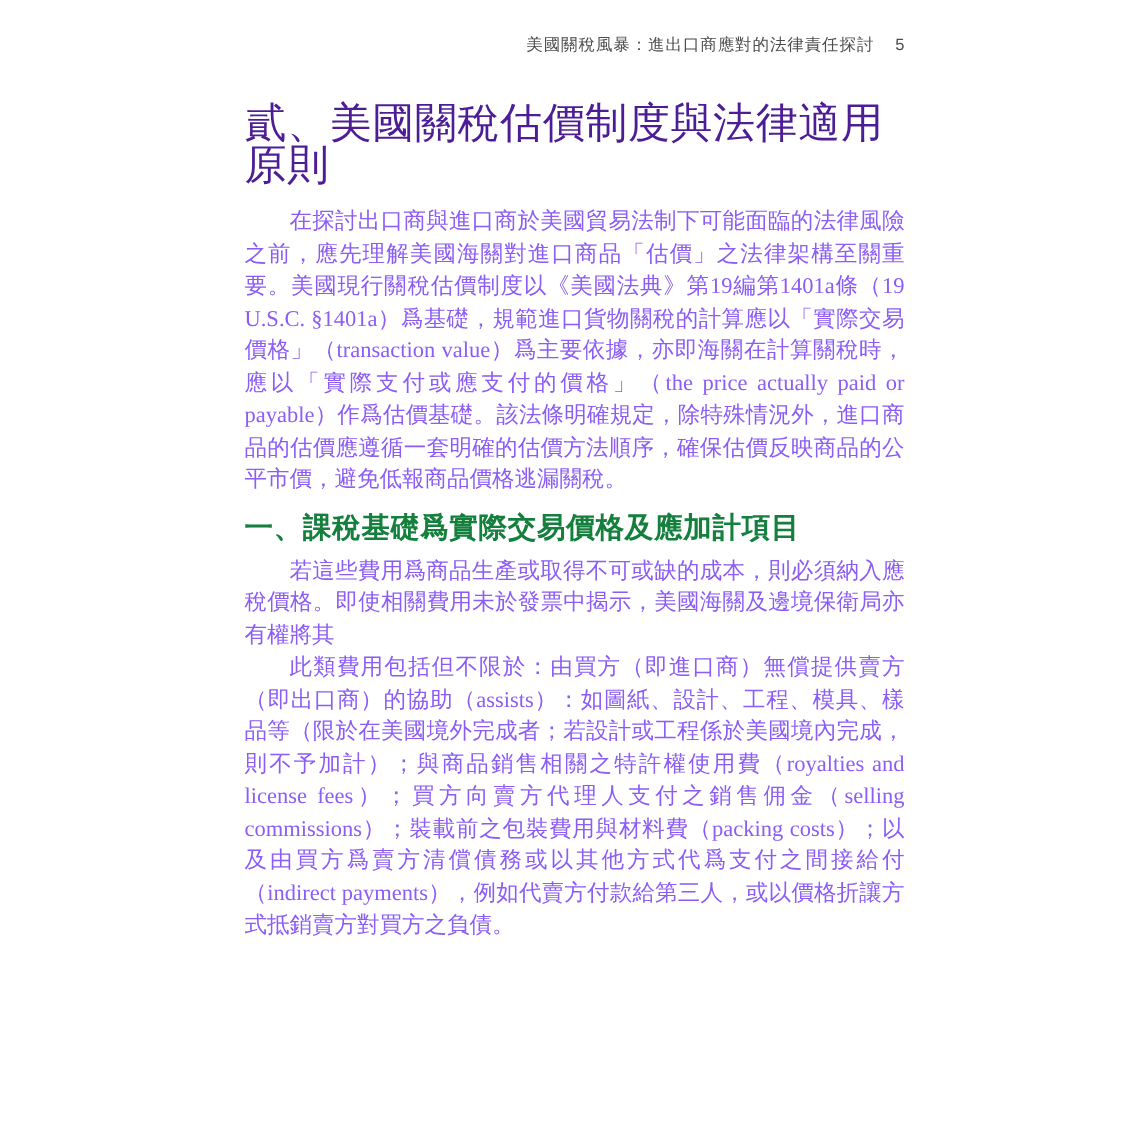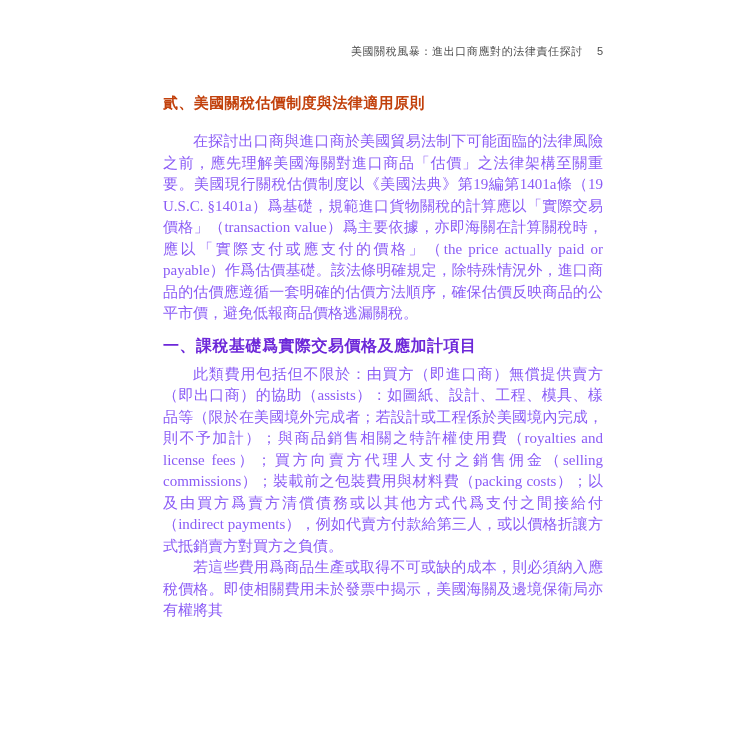--- a/index.html
+++ b/index.html
@@ -12,81 +12,81 @@
     height: 750px;
     overflow: hidden;
     position: relative;
     font-family: "Liberation Serif", serif;
     color: #2b2b2b;
   }
   .page {
     box-sizing: border-box;
     width: 750px;
     height: 750px;
-    padding: 45px 147px 0 163px;
+    padding: 24px 147px 0 163px;
     background: #ffffff;
   }
   .running-header {
     text-align: right;
     font-family: "Liberation Sans", sans-serif;
     font-size: 11px;
     letter-spacing: 0.6px;
     color: #4d4d4d;
     line-height: 13px;
     white-space: nowrap;
   }
   .running-header .pagenum {
     display: inline-block;
     margin-left: 14px;
     letter-spacing: 0;
   }
   .chapter-title {
     margin: 31px 0 0 0;
     font-family: "Liberation Sans", sans-serif;
-    font-weight: 700;
-    font-size: 15px;
+    font-weight: 400;
+    font-size: 28px;
     line-height: 28px;
     letter-spacing: 0.4px;
-    color: #c2410c;
+    color: #4c1d95;
   }
   .body-para {
     margin: 0;
     font-size: 15px;
     line-height: 21.5px;
     text-align: justify;
     text-justify: inter-ideograph;
     text-indent: 2em;
     color: #8b5cf6;
   }
   .intro-para {
     margin-top: 14px;
   }
   .section-heading {
     margin: 11px 0 8px 0;
     font-family: "Liberation Serif", serif;
     font-weight: 700;
-    font-size: 16px;
+    font-size: 19px;
     line-height: 20px;
     letter-spacing: 0.5px;
-    color: #6d28d9;
+    color: #15803d;
   }
 </style>
 </head>
 <body>
 
 <div class="page">
 
   <div class="running-header">
     <span>美國關稅風暴：進出口商應對的法律責任探討</span><span class="pagenum">5</span>
   </div>
 
   <h1 class="chapter-title">貳、美國關稅估價制度與法律適用原則</h1>
 
   <p class="body-para intro-para">在探討出口商與進口商於美國貿易法制下可能面臨的法律風險之前，應先理解美國海關對進口商品「估價」之法律架構至關重要。美國現行關稅估價制度以《美國法典》第19編第1401a條（19 U.S.C. §1401a）爲基礎，規範進口貨物關稅的計算應以「實際交易價格」（transaction value）爲主要依據，亦即海關在計算關稅時，應以「實際支付或應支付的價格」（the price actually paid or payable）作爲估價基礎。該法條明確規定，除特殊情況外，進口商品的估價應遵循一套明確的估價方法順序，確保估價反映商品的公平市價，避免低報商品價格逃漏關稅。</p>
 
   <h2 class="section-heading">一、課稅基礎爲實際交易價格及應加計項目</h2>
 
 
+  <p class="body-para">若這些費用爲商品生產或取得不可或缺的成本，則必須納入應稅價格。即使相關費用未於發票中揭示，美國海關及邊境保衛局亦有權將其</p>
+
   <p class="body-para">此類費用包括但不限於：由買方（即進口商）無償提供賣方（即出口商）的協助（assists）：如圖紙、設計、工程、模具、樣品等（限於在美國境外完成者；若設計或工程係於美國境內完成，則不予加計）；與商品銷售相關之特許權使用費（royalties and license fees）；買方向賣方代理人支付之銷售佣金（selling commissions）；裝載前之包裝費用與材料費（packing costs）；以及由買方爲賣方清償債務或以其他方式代爲支付之間接給付（indirect payments），例如代賣方付款給第三人，或以價格折讓方式抵銷賣方對買方之負債。</p>
-
-  <p class="body-para">若這些費用爲商品生產或取得不可或缺的成本，則必須納入應稅價格。即使相關費用未於發票中揭示，美國海關及邊境保衛局亦有權將其</p>
 
 </div>
 
 </body></html>

